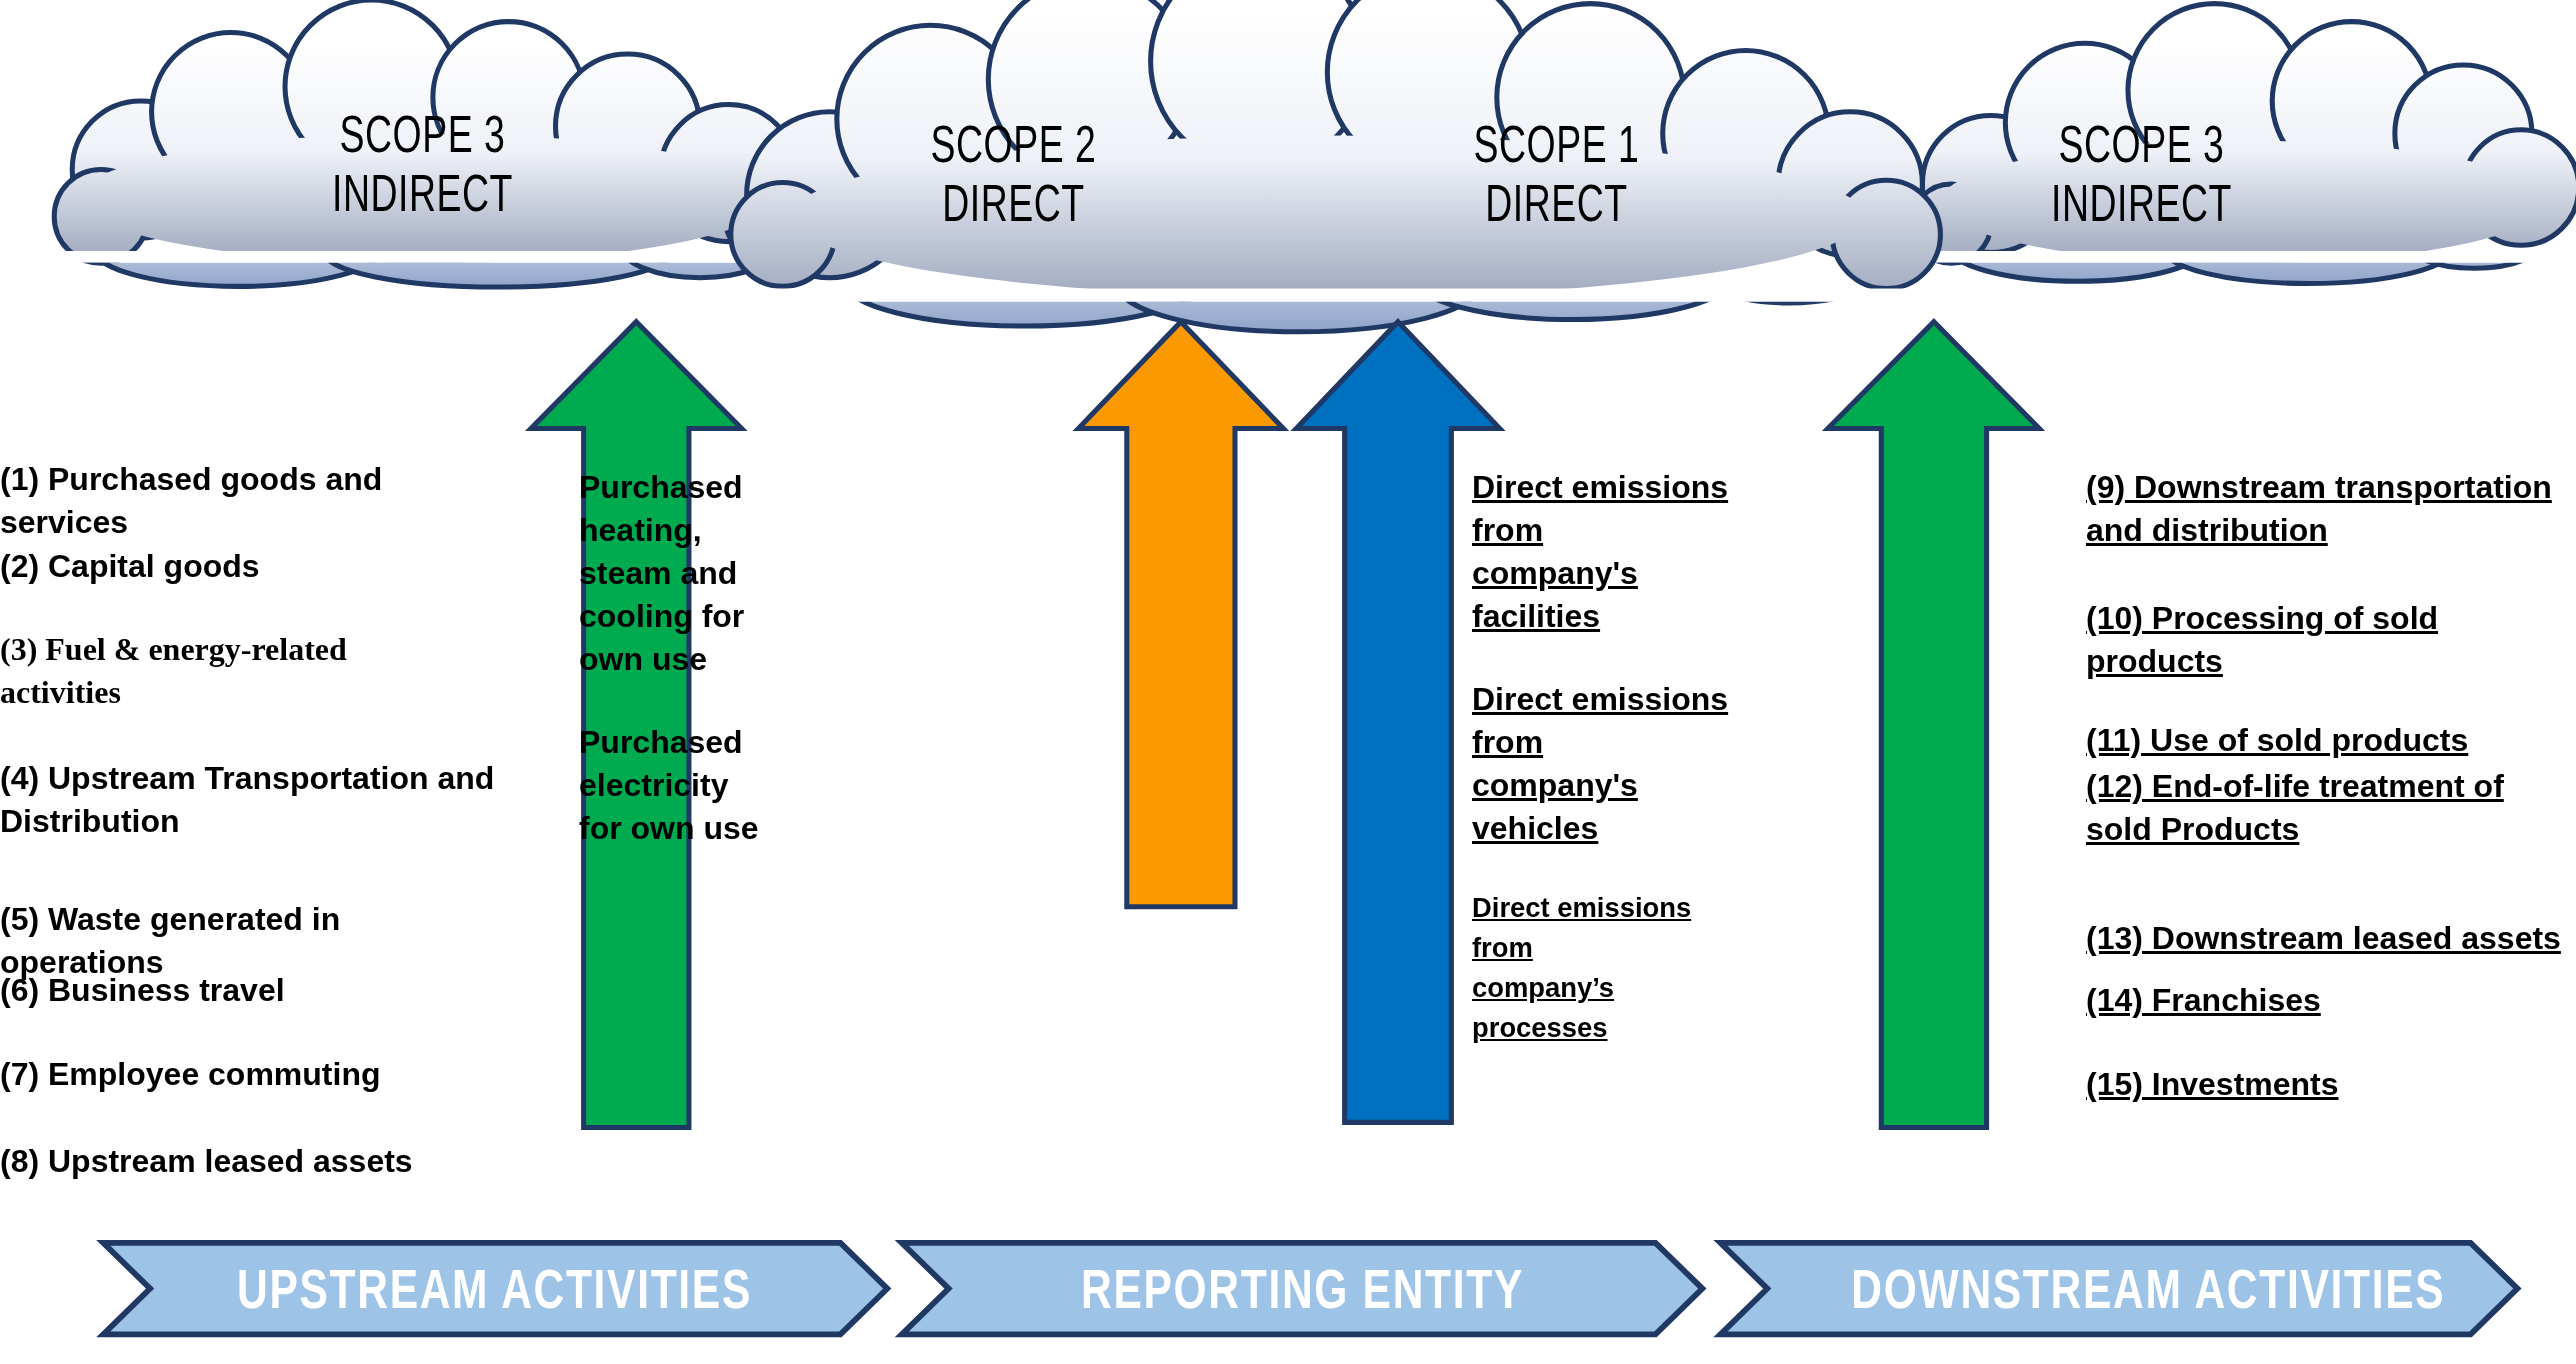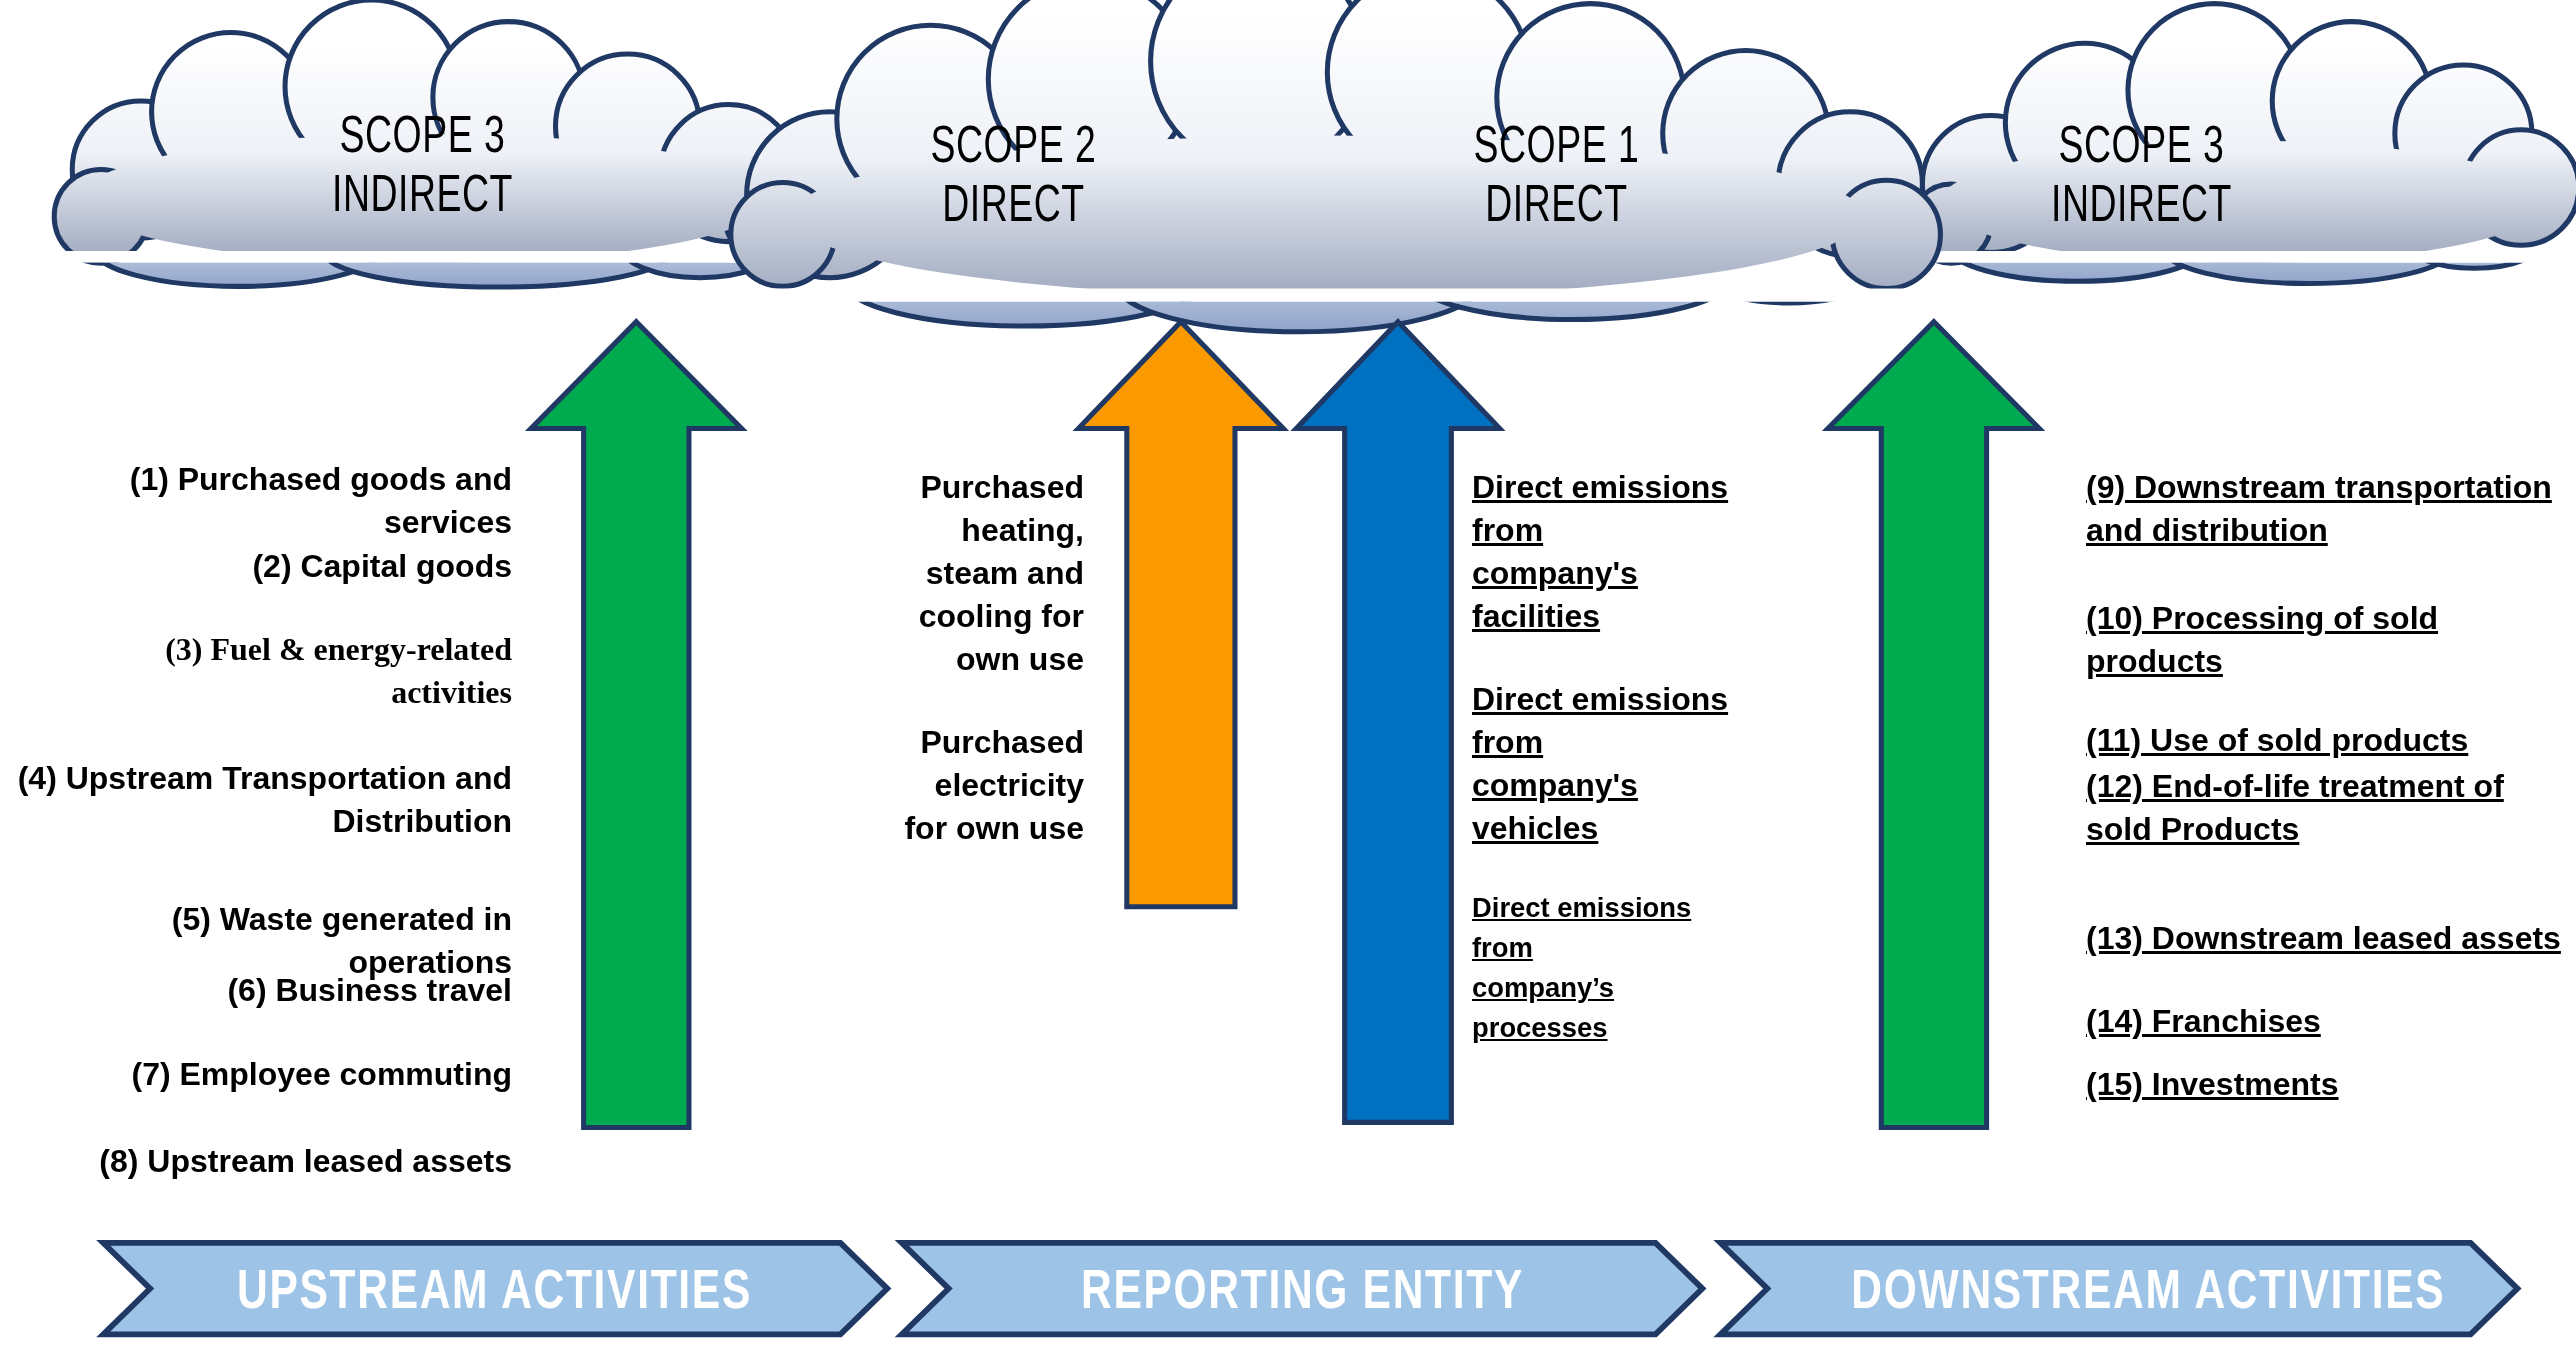--- a/index.html
+++ b/index.html
@@ -1,19 +1,19 @@
 <!DOCTYPE html>
 <html style="font-size:11.5px"><head>
 <meta charset="utf-8">
 <style>
   html,body { margin:0; padding:0; background:#FFFFFF; }
   body { width:2576px; height:1364px; position:relative; font-family:"Liberation Sans", sans-serif; overflow:hidden; }
   #diagram-svg { position:absolute; left:0; top:0; z-index:0; }
   .txt { position:absolute; z-index:2; color:#000000; font-weight:bold; font-size:32px; line-height:43px; white-space:pre-line; }
-  .alignR { text-align:right; }
+  .alignR { }
   .alignL { text-align:left;text-decoration:underline; }
   .small { font-size:27.4px; line-height:40px; }
   .cloud-label { position:absolute; z-index:2; color:#000000; font-weight:normal; font-size:52px; line-height:59px; text-align:center; white-space:pre-line; transform:scaleX(0.72); transform-origin:center center; letter-spacing:0.7px; width:433px; }
   .banner-label { position:absolute; z-index:2; color:#FFFFFF; font-weight:bold; font-size:56px; line-height:92px; text-align:center; transform:scaleX(0.76); transform-origin:center center; letter-spacing:2.2px; white-space:nowrap; height:92px; }
 </style>
 </head>
 <body>
 
 <svg id="diagram-svg" width="2576" height="1364" viewBox="0 0 3571 1891">
   <defs>
@@ -163,19 +163,19 @@
 company’s
 processes</div>
 
 <div class="txt alignL" style="left:2086px; width:476px; top:466px;">(9) Downstream transportation
 and distribution</div>
 <div class="txt alignL" style="left:2086px; width:476px; top:597px;">(10) Processing of sold products</div>
 <div class="txt alignL" style="left:2086px; width:476px; top:678px;margin-top:41px;">(11) Use of sold products</div>
 <div class="txt alignL" style="left:2086px; width:476px; top:765px;">(12) End-of-life treatment of
 sold Products</div>
 <div class="txt alignL" style="left:2086px; width:476px; top:892px;margin-top:25px;">(13) Downstream leased assets</div>
-<div class="txt alignL" style="left:2086px; width:476px; top:979px;margin-top:21px;">(14) Franchises</div>
+<div class="txt alignL" style="left:2086px; width:476px; top:979px;">(14) Franchises</div>
 <div class="txt alignL" style="left:2086px; width:476px; top:1063px;">(15) Investments</div>
 
 <div class="banner-label" style="left:148px;  width:693px; top:1243px;">UPSTREAM ACTIVITIES</div>
 <div class="banner-label" style="left:950px; width:705px; top:1243px;">REPORTING ENTITY</div>
 <div class="banner-label" style="left:1767px; width:703px; top:1243px;">DOWNSTREAM ACTIVITIES</div>
 
 
 </body></html>

